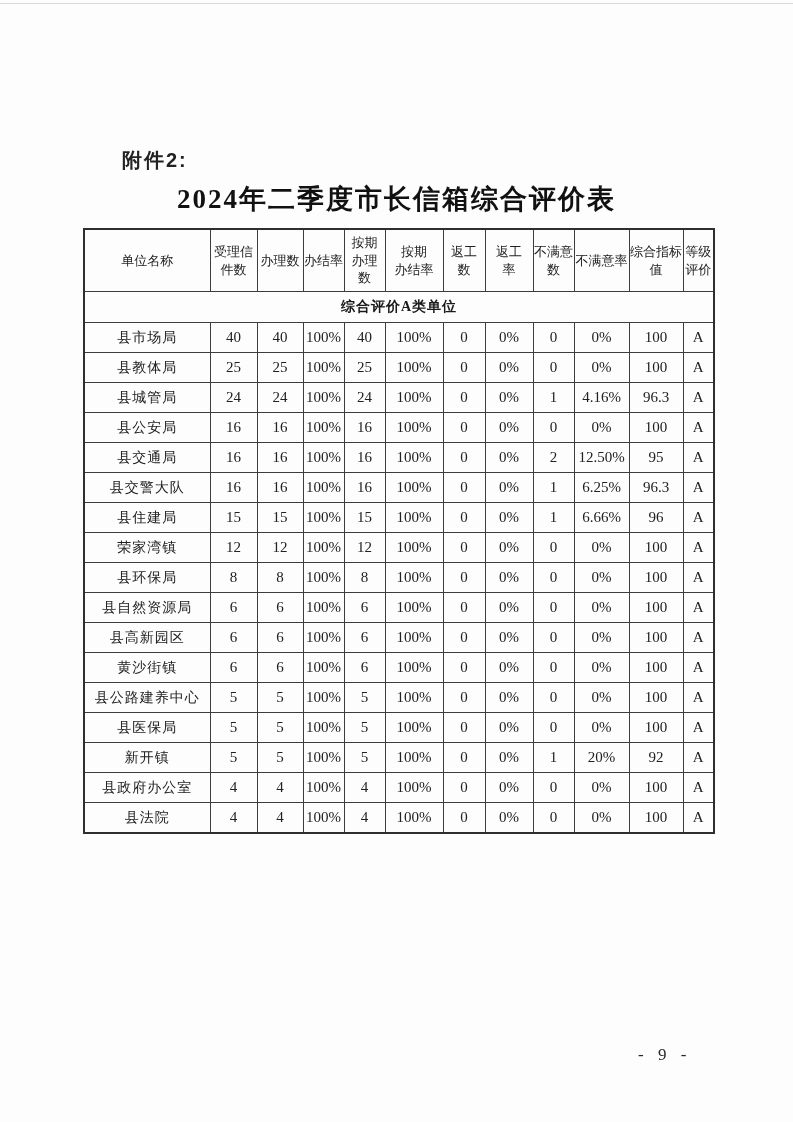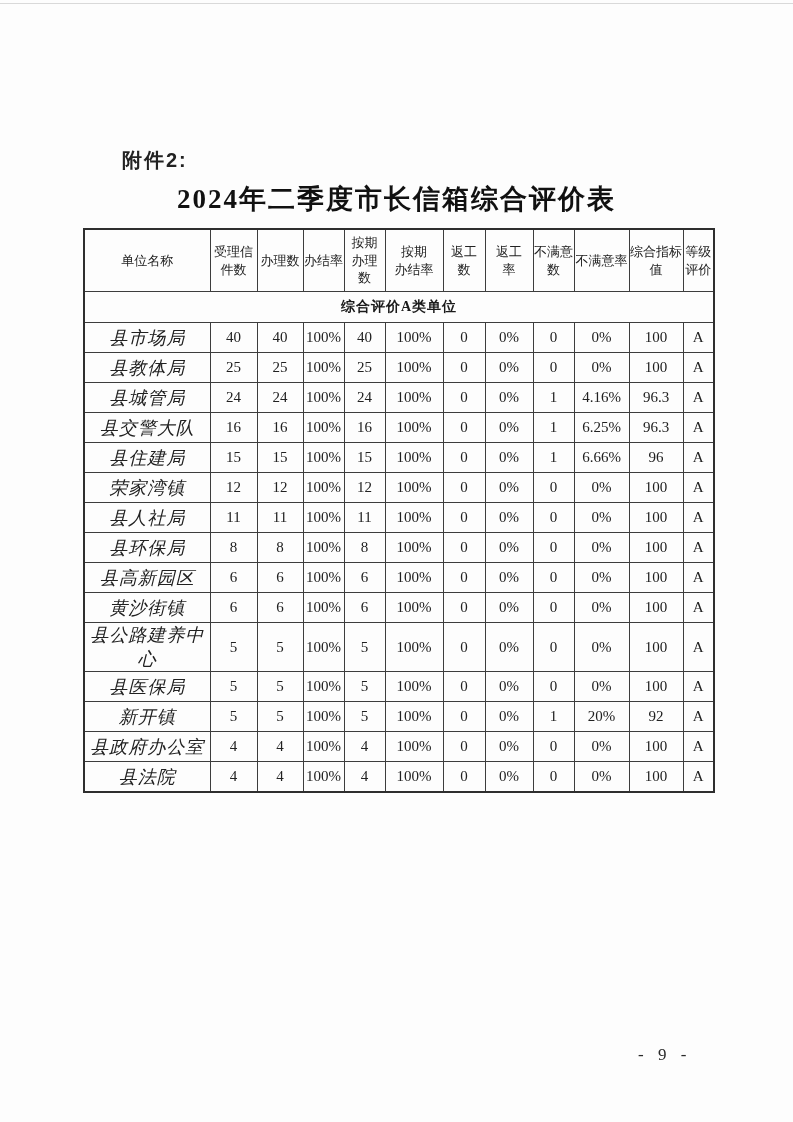--- a/index.html
+++ b/index.html
@@ -78,23 +78,22 @@
     font-weight: bold;
     letter-spacing: 1px;
     color: #1a1a1a;
   }
   table.eval tbody td {
     height: 29px;
     font-size: 15px;
     color: #212121;
   }
   table.eval tbody td.unit-cell {
-    font-size: 18px;
+    font-size: 14px;
     letter-spacing: 1px;
-    font-style: italic;
   }
   .pagenum {
     position: absolute;
     left: 638px;
     top: 1045px;
     font-size: 17px;
     letter-spacing: 5px;
     color: #2a2a2a;
   }
 </style>
@@ -189,20 +188,48 @@
           <td>24</td>
           <td>100%</td>
           <td>0</td>
           <td>0%</td>
           <td>1</td>
           <td>4.16%</td>
           <td>96.3</td>
           <td>A</td>
         </tr>
         <tr>
+          <td class="unit-cell">县公安局</td>
+          <td>16</td>
+          <td>16</td>
+          <td>100%</td>
+          <td>16</td>
+          <td>100%</td>
+          <td>0</td>
+          <td>0%</td>
+          <td>0</td>
+          <td>0%</td>
+          <td>100</td>
+          <td>A</td>
+        </tr>
+        <tr>
+          <td class="unit-cell">县交通局</td>
+          <td>16</td>
+          <td>16</td>
+          <td>100%</td>
+          <td>16</td>
+          <td>100%</td>
+          <td>0</td>
+          <td>0%</td>
+          <td>2</td>
+          <td>12.50%</td>
+          <td>95</td>
+          <td>A</td>
+        </tr>
+        <tr>
           <td class="unit-cell">县交警大队</td>
           <td>16</td>
           <td>16</td>
           <td>100%</td>
           <td>16</td>
           <td>100%</td>
           <td>0</td>
           <td>0%</td>
           <td>1</td>
           <td>6.25%</td>
@@ -231,48 +258,48 @@
           <td>12</td>
           <td>100%</td>
           <td>0</td>
           <td>0%</td>
           <td>0</td>
           <td>0%</td>
           <td>100</td>
           <td>A</td>
         </tr>
         <tr>
-          <td class="unit-cell">县人社局</td>
-          <td>11</td>
-          <td>11</td>
-          <td>100%</td>
-          <td>11</td>
-          <td>100%</td>
-          <td>0</td>
-          <td>0%</td>
-          <td>0</td>
-          <td>0%</td>
-          <td>100</td>
-          <td>A</td>
-        </tr>
-        <tr>
           <td class="unit-cell">县环保局</td>
           <td>8</td>
           <td>8</td>
           <td>100%</td>
           <td>8</td>
           <td>100%</td>
           <td>0</td>
           <td>0%</td>
           <td>0</td>
           <td>0%</td>
           <td>100</td>
           <td>A</td>
         </tr>
         <tr>
+          <td class="unit-cell">县自然资源局</td>
+          <td>6</td>
+          <td>6</td>
+          <td>100%</td>
+          <td>6</td>
+          <td>100%</td>
+          <td>0</td>
+          <td>0%</td>
+          <td>0</td>
+          <td>0%</td>
+          <td>100</td>
+          <td>A</td>
+        </tr>
+        <tr>
           <td class="unit-cell">县高新园区</td>
           <td>6</td>
           <td>6</td>
           <td>100%</td>
           <td>6</td>
           <td>100%</td>
           <td>0</td>
           <td>0%</td>
           <td>0</td>
           <td>0%</td>

